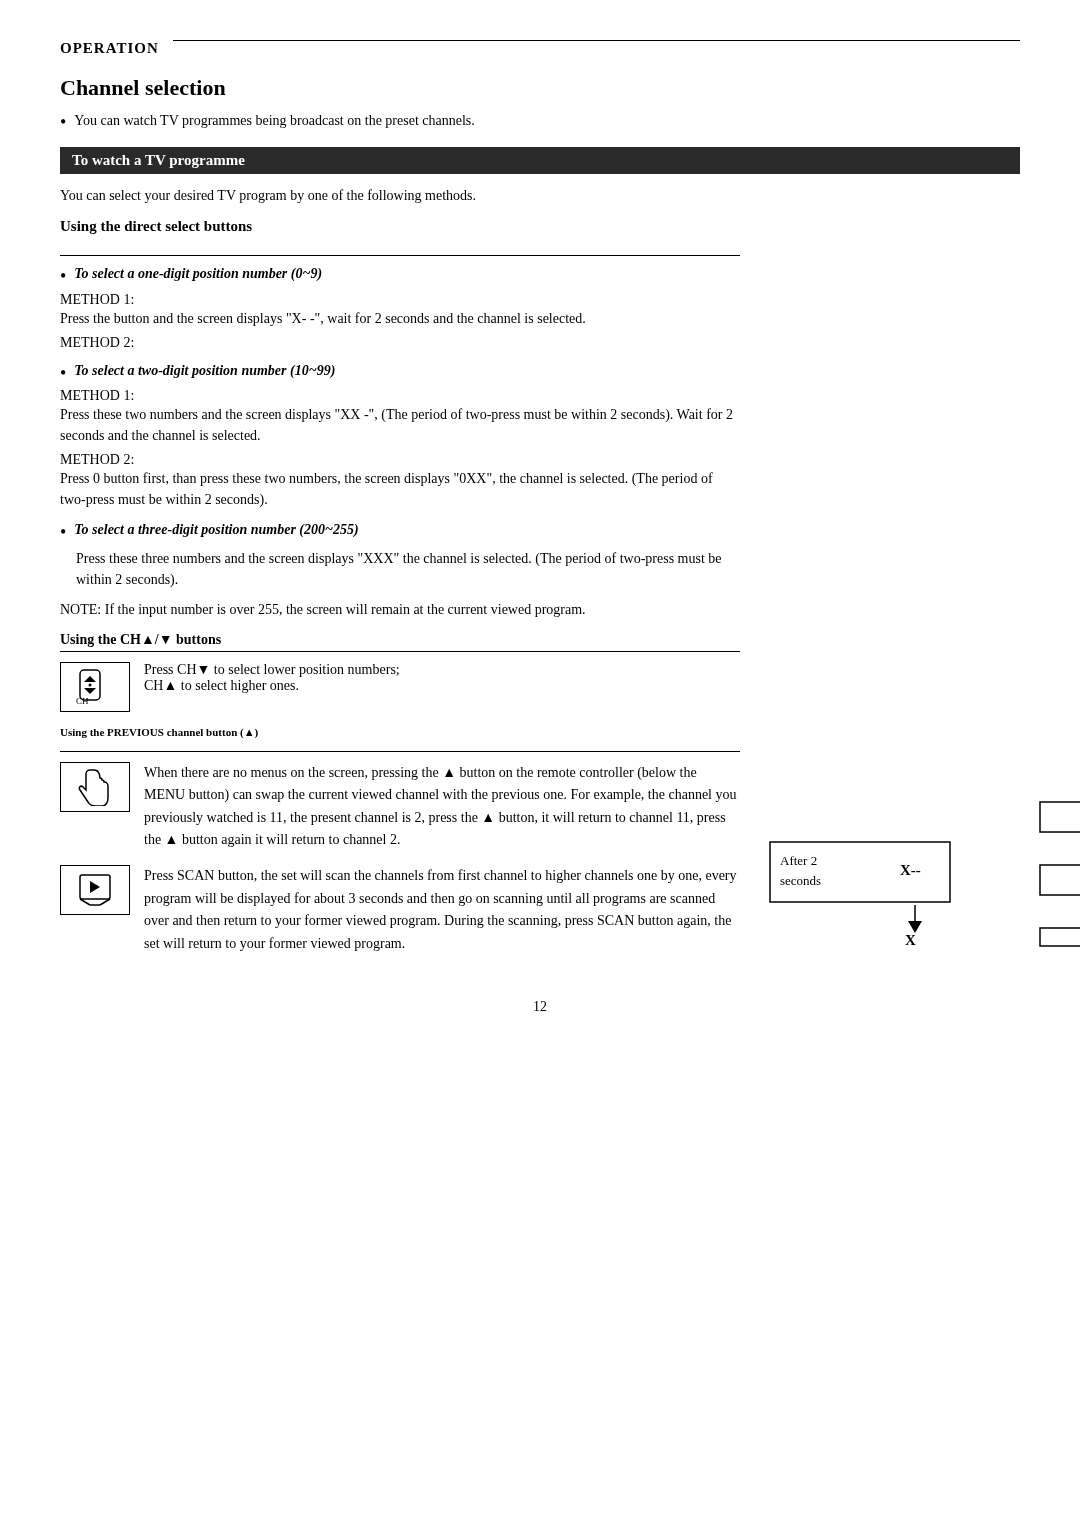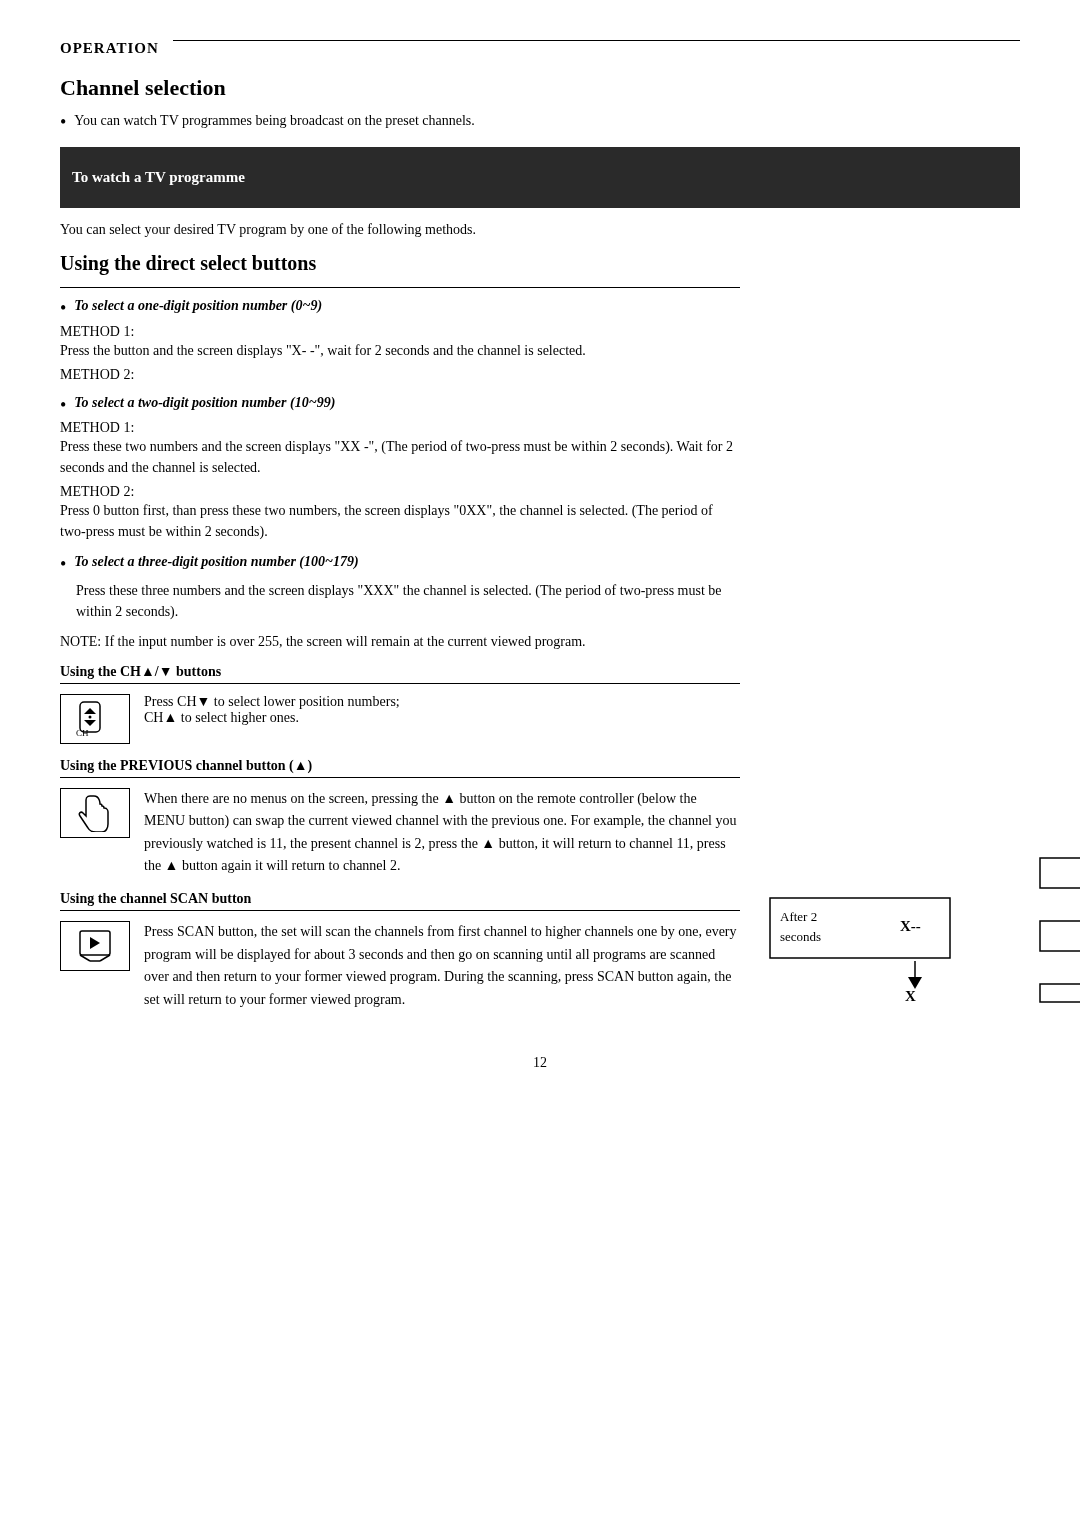--- a/index.html
+++ b/index.html
@@ -49,35 +49,35 @@
       font-size: 18px;
       line-height: 1;
     }
 
     
     .section-bar {
       background: #2a2a2a;
       color: #fff;
       font-size: 15px;
       font-weight: bold;
-      padding: 22px 12px;
+      padding: 5px 12px;
       margin-bottom: 14px;
     }
 
     .section-intro {
       font-size: 14px;
       margin-bottom: 14px;
     }
 
     
     .subsection-label {
-      font-size: 20px;
+      font-size: 15px;
       font-weight: bold;
       border-bottom: 1px solid #000;
-      padding-bottom: 12px;
+      padding-bottom: 20px;
       margin-bottom: 10px;
     }
 
     
     .main-layout {
       display: flex;
       gap: 0;
     }
     .left-col {
       flex: 1;
@@ -159,24 +159,24 @@
       width: 70px;
       height: 50px;
       border: 1.5px solid #000;
       display: flex;
       align-items: center;
       justify-content: center;
       flex-shrink: 0;
       font-size: 20px;
     }
     .prev-header {
-      font-size: 14px;
+      font-size: 11px;
       font-weight: bold;
       border-bottom: 1px solid #000;
-      padding-bottom: 3px;
+      padding-bottom: 13px;
       margin-bottom: 10px;
     }
     .scan-header {
       font-size: 14px;
       font-weight: bold;
       border-bottom: 1px solid #000;
       padding-bottom: 3px;
       margin-bottom: 10px;
     }
 
@@ -245,21 +245,21 @@
         <div class="method-line">
           <span class="method-label">METHOD 2:</span>
           <span class="method-text">Press 0 button first, than press these two numbers, the screen displays "0XX", the channel is selected. (The period of two-press must be within 2 seconds).</span>
         </div>
       </div>
     </div>
 
     <div class="topic-section">
       <div class="bullet-item">
         <span class="dot">•</span>
-        <span class="topic">To select a three-digit position number (100~179)</span>
+        <span class="topic">To select a three-digit position number (200~255)</span>
       </div>
       <p class="method-text" style="padding-left:16px; font-size:14px; line-height:1.5;">Press these three numbers and the screen displays "XXX" the channel is selected. (The period of two-press must be within 2 seconds).</p>
     </div>
 
     <p class="note-text">NOTE: If the input number is over 255, the screen will remain at the current viewed program.</p>
 
     <div class="ch-header">
       <span>Using the CH▲/▼ buttons</span>
     </div>
 
@@ -290,23 +290,20 @@
       <div class="icon-box">
         <svg width="38" height="38" viewBox="0 0 38 38">
           <path d="M14 2 C14 2, 10 2, 10 6 L10 22 L7 19 C5 17 2 19 4 22 L12 34 C13 36 16 38 20 38 L26 38 C30 38 32 34 32 30 L32 18 C32 18 32 14 28 14 C28 14 28 12 26 12 C26 12 26 10 24 10 C24 10 24 2 18 2 Z" fill="none" stroke="#000" stroke-width="1.5"></path>
         </svg>
       </div>
       <div>
         <p style="font-size:14px; line-height:1.6;">When there are no menus on the screen, pressing the ▲ button on the remote controller (below the MENU button) can swap the  current viewed channel with the previous one. For example, the channel you previously watched is 11, the present channel is 2, press the ▲ button, it will return to channel 11, press the ▲ button again it will return to channel 2.</p>
       </div>
     </div>
 
-    <div class="scan-header">
-      <span>Using the channel SCAN button</span>
-    </div>
 
     <div class="icon-text-row">
 
       <div class="icon-box">
         <svg width="38" height="38" viewBox="0 0 38 38">
           <rect x="4" y="4" width="30" height="24" rx="2" fill="none" stroke="#000" stroke-width="1.5"></rect>
           <line x1="4" y1="28" x2="14" y2="34" stroke="#000" stroke-width="1.5"></line>
           <line x1="34" y1="28" x2="24" y2="34" stroke="#000" stroke-width="1.5"></line>
           <line x1="14" y1="34" x2="24" y2="34" stroke="#000" stroke-width="1.5"></line>
           <polygon points="14,10 14,22 24,16" fill="#000"></polygon>

